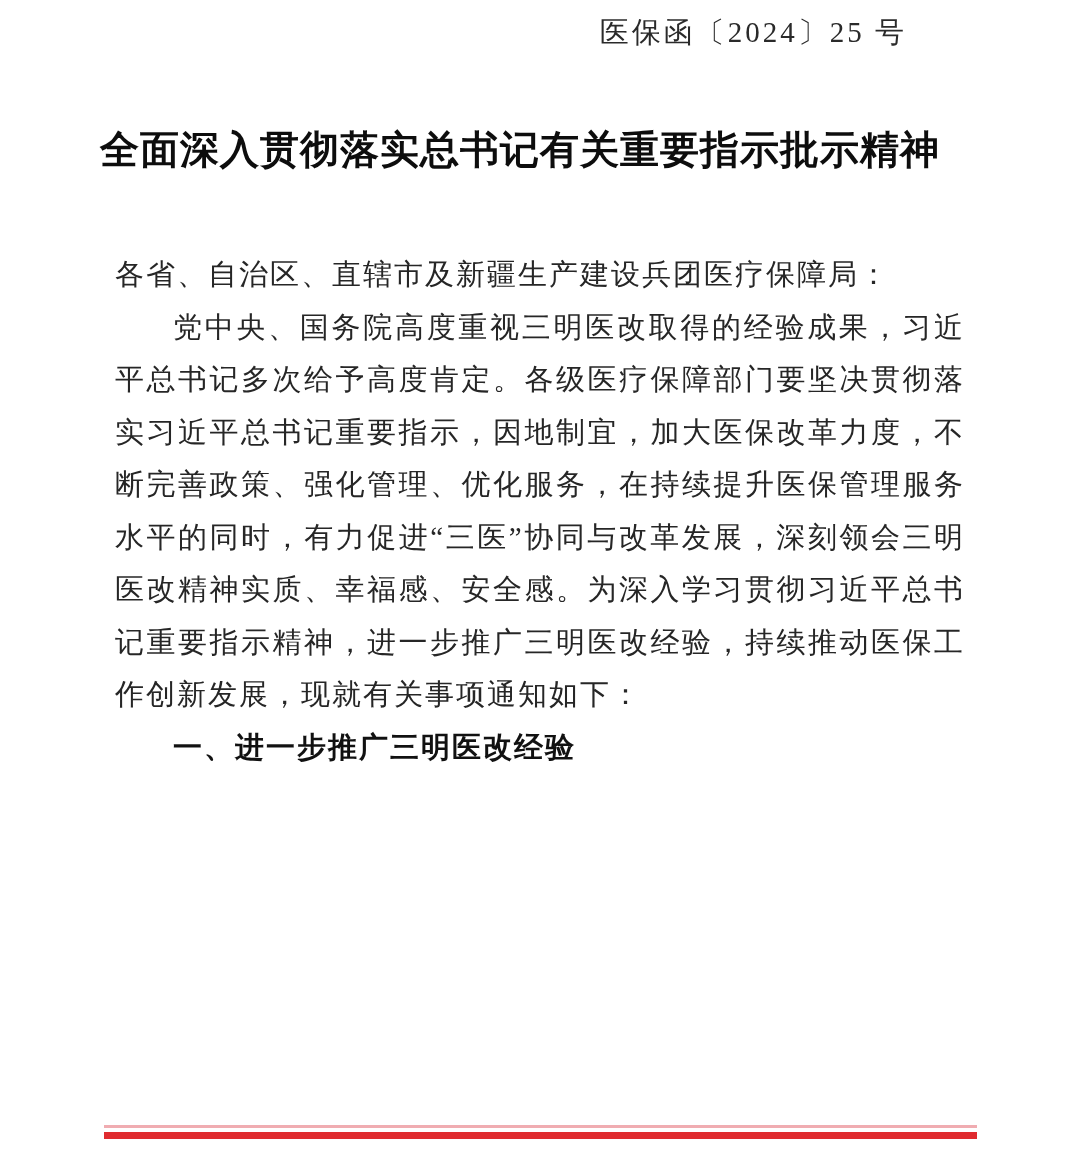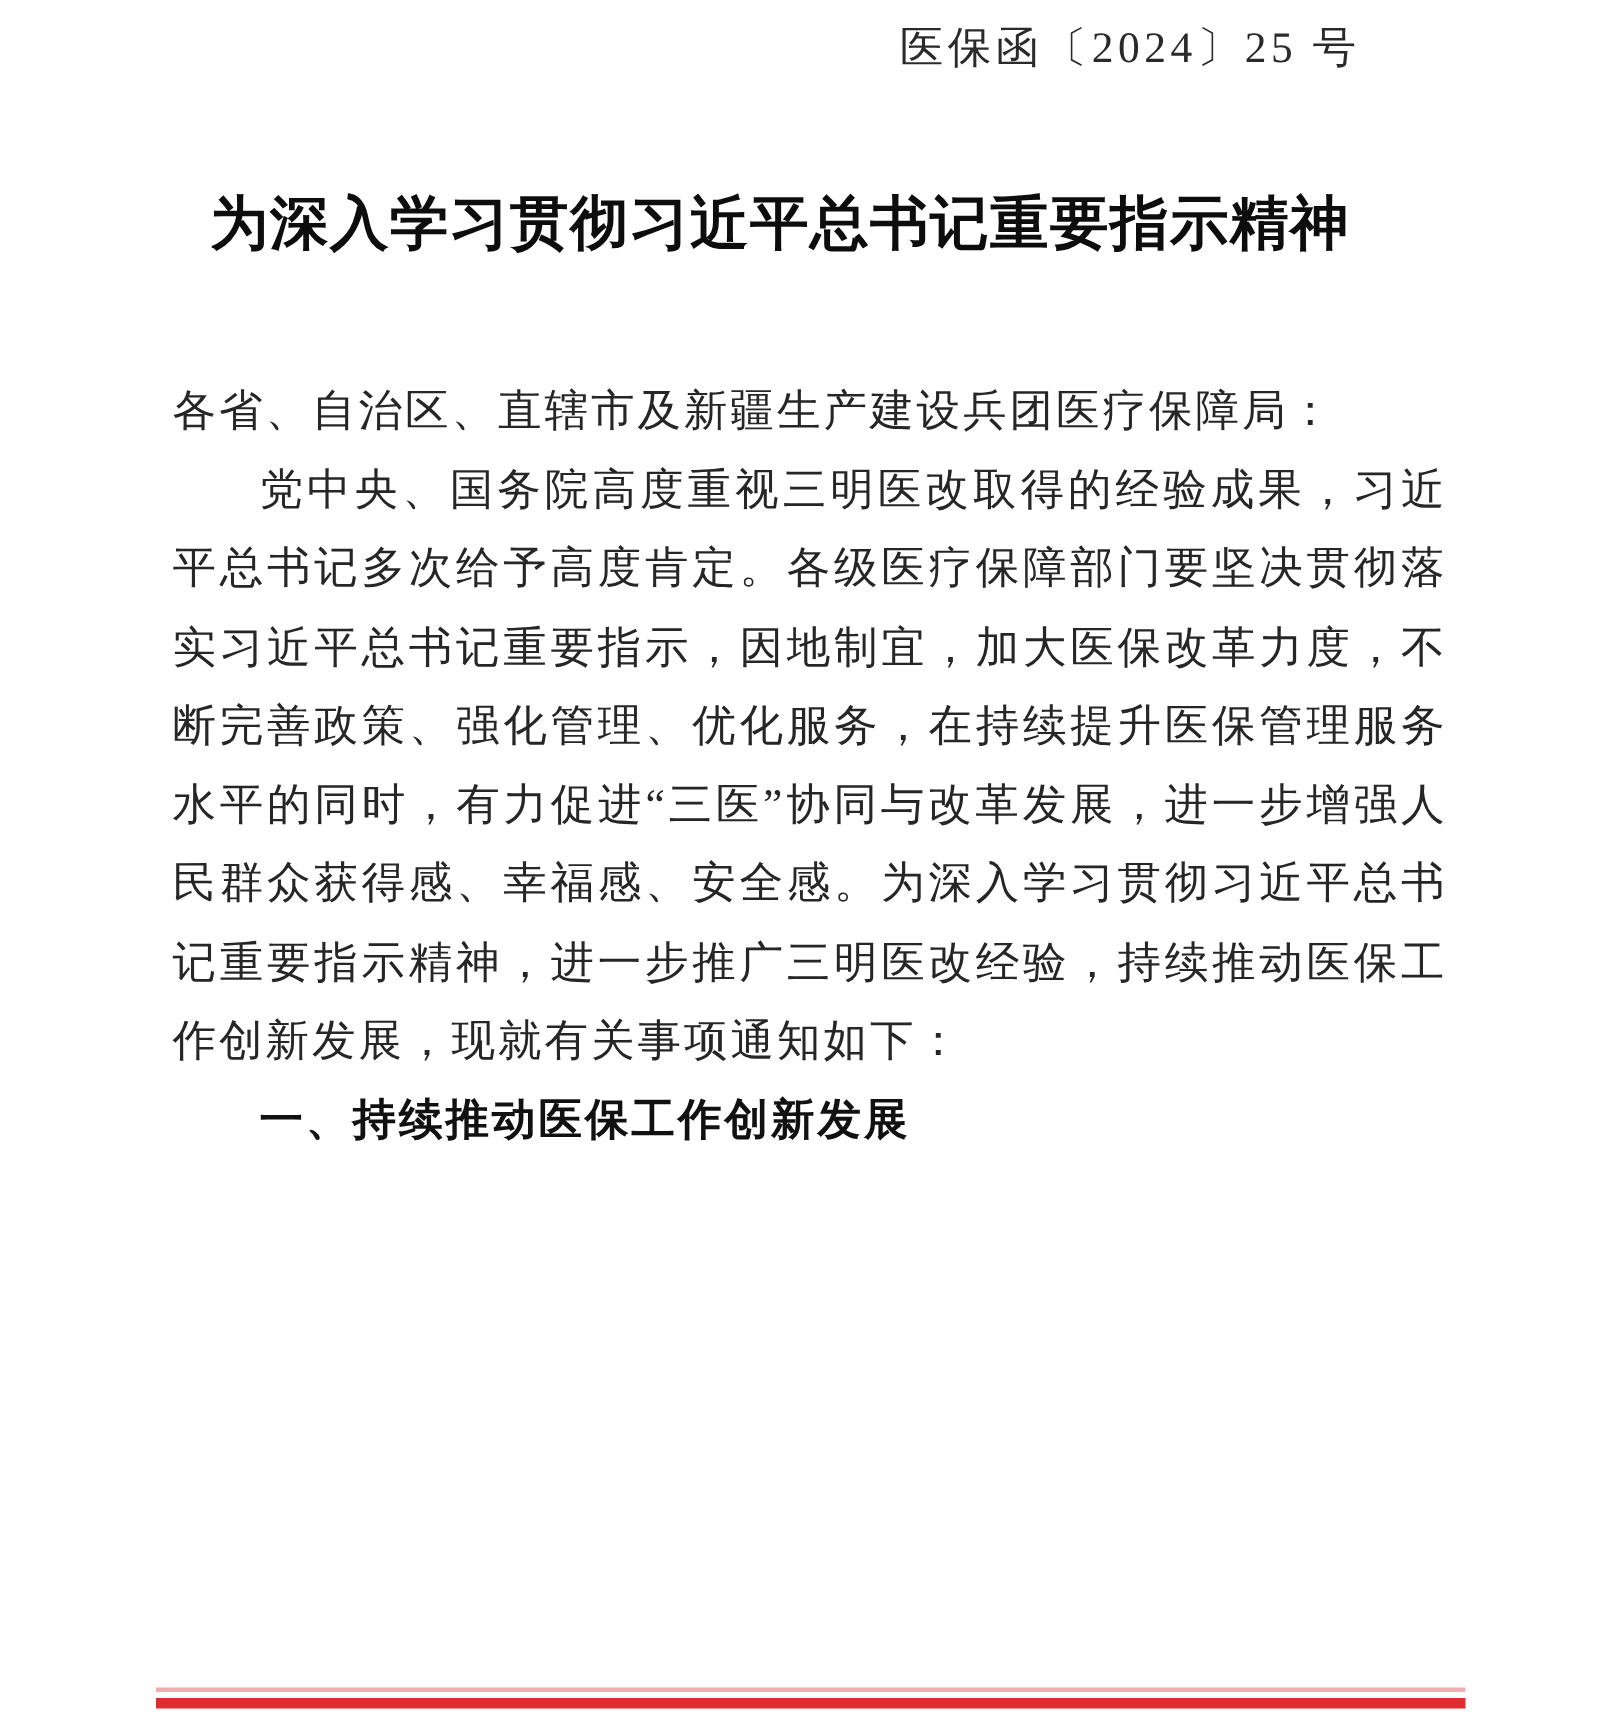--- a/index.html
+++ b/index.html
@@ -87,27 +87,27 @@
   }
 </style>
 </head>
 <body>
 
 <div class="page">
 
   <div class="doc-number">医保函〔2024〕25 号</div>
 
   <div class="doc-title">
-    <div>为深入学习贯彻习近平总书记重要指示精神</div>
+    <div>全面深入贯彻落实总书记有关重要指示批示精神</div>
   </div>
 
   <div class="content">
     <p>各省、自治区、直辖市及新疆生产建设兵团医疗保障局：</p>
-    <p class="indent-2">党中央、国务院高度重视三明医改取得的经验成果，习近平总书记多次给予高度肯定。各级医疗保障部门要坚决贯彻落实习近平总书记重要指示，因地制宜，加大医保改革力度，不断完善政策、强化管理、优化服务，在持续提升医保管理服务水平的同时，有力促进“三医”协同与改革发展，进一步增强人民群众获得感、幸福感、安全感。为深入学习贯彻习近平总书记重要指示精神，进一步推广三明医改经验，持续推动医保工作创新发展，现就有关事项通知如下：</p>
-    <p class="section-heading">一、持续推动医保工作创新发展</p>
+    <p class="indent-2">党中央、国务院高度重视三明医改取得的经验成果，习近平总书记多次给予高度肯定。各级医疗保障部门要坚决贯彻落实习近平总书记重要指示，因地制宜，加大医保改革力度，不断完善政策、强化管理、优化服务，在持续提升医保管理服务水平的同时，有力促进“三医”协同与改革发展，深刻领会三明医改精神实质、幸福感、安全感。为深入学习贯彻习近平总书记重要指示精神，进一步推广三明医改经验，持续推动医保工作创新发展，现就有关事项通知如下：</p>
+    <p class="section-heading">一、进一步推广三明医改经验</p>
   </div>
 
   <div class="red-divider">
     <div class="thin"></div>
     <div class="gap"></div>
     <div class="thick"></div>
   </div>
 
 </div>
 

